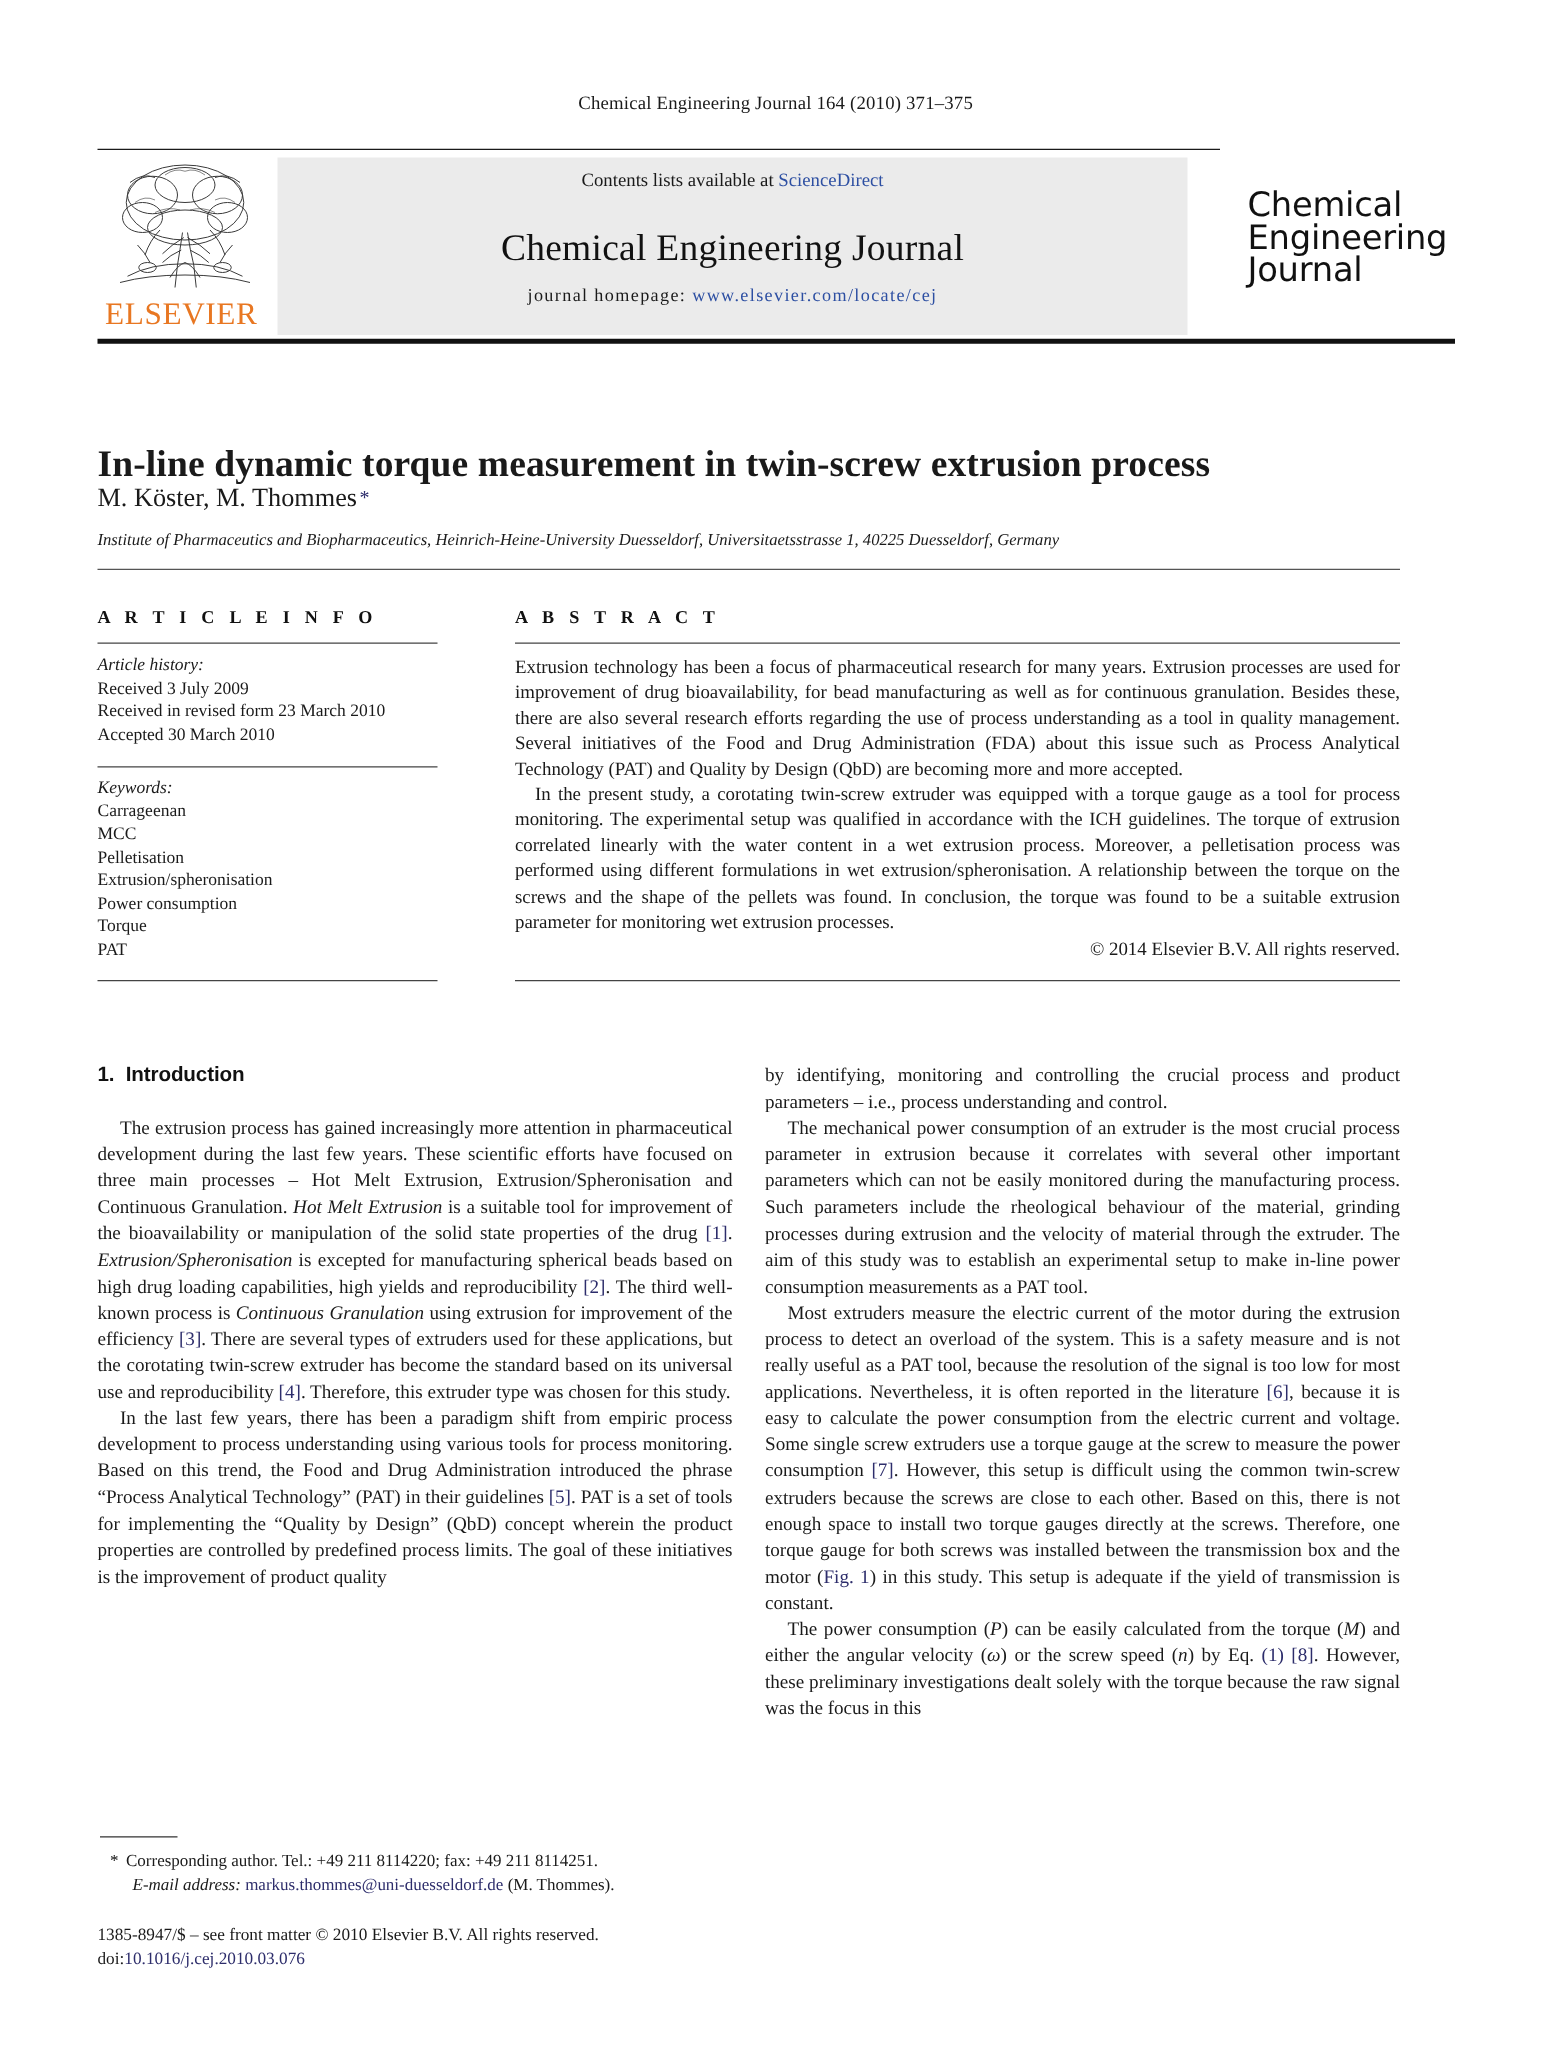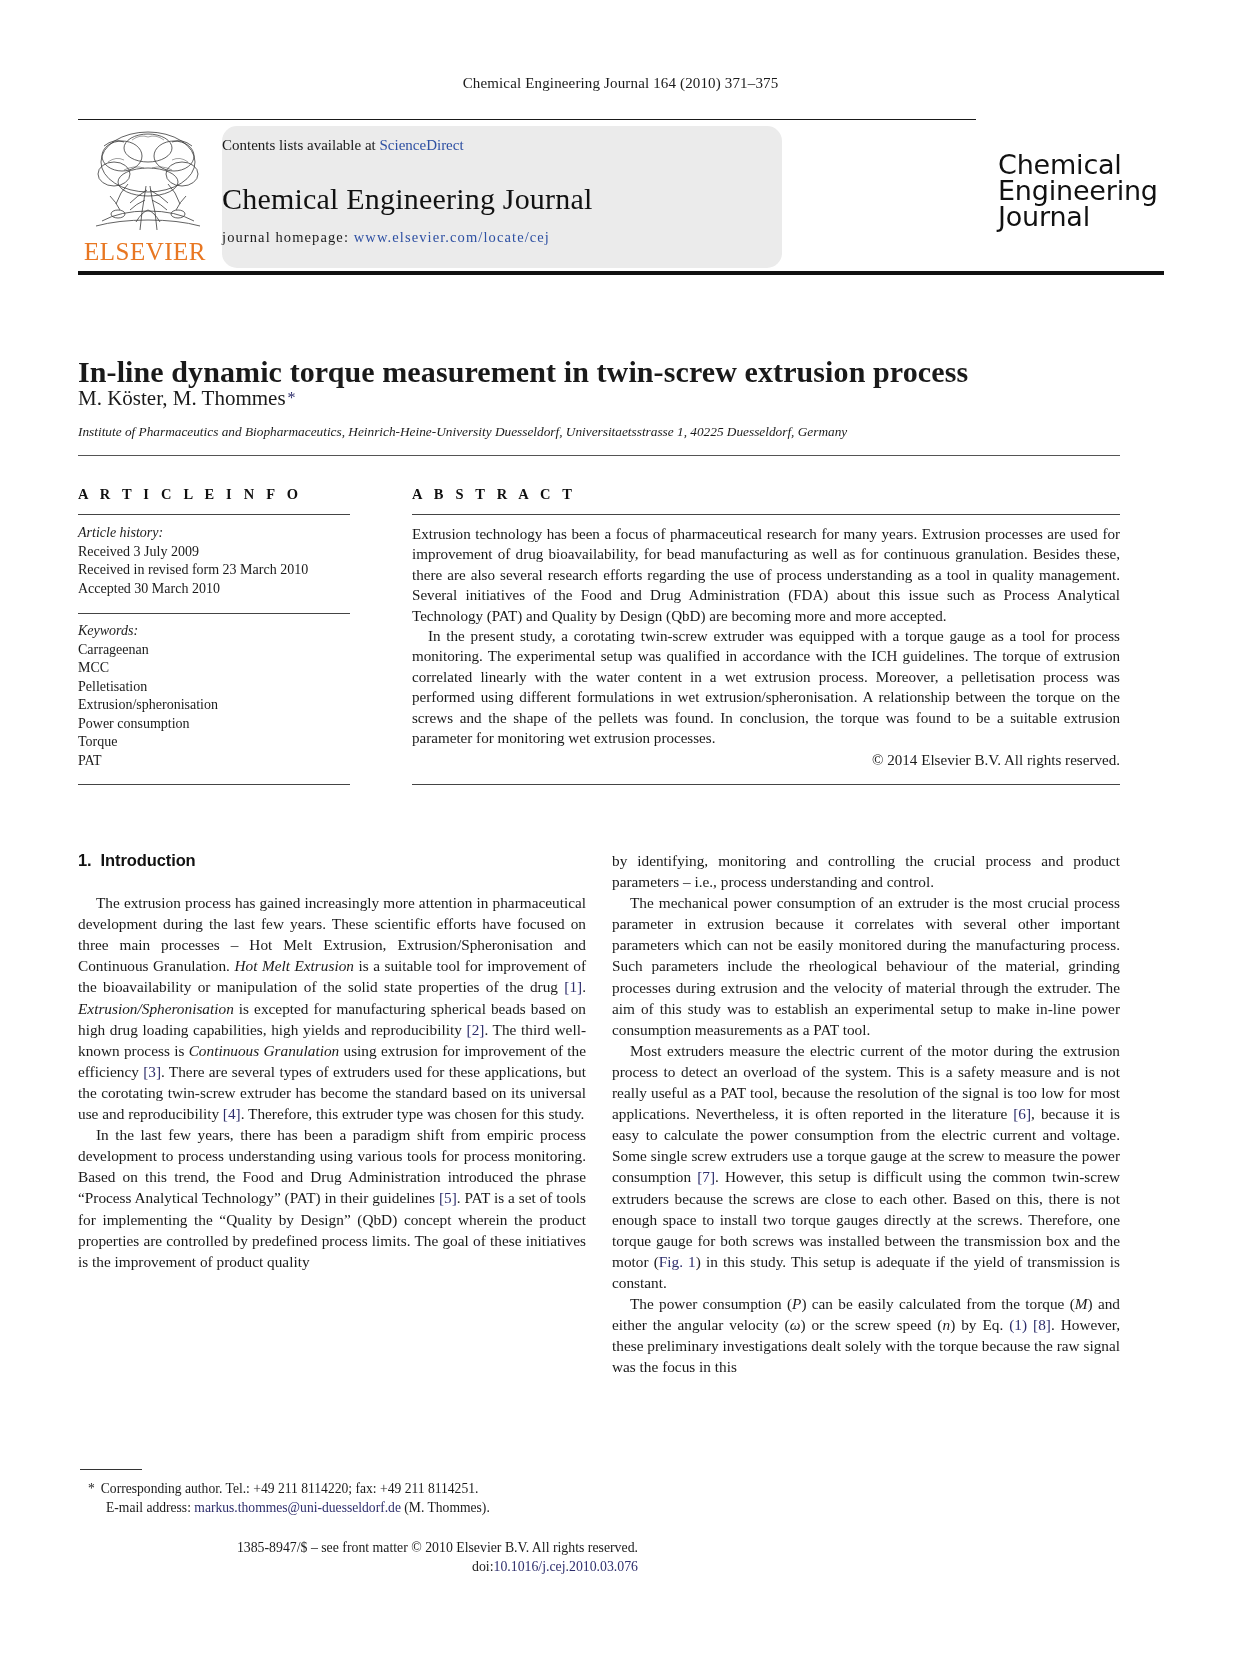--- a/index.html
+++ b/index.html
@@ -69,25 +69,24 @@
     top: 112px;
     font-family: "Liberation Serif", serif;
     font-size: 25px;
     letter-spacing: .5px;
     color: #E87722;
     font-weight: 400;
   }
   .sd-banner {
     position: absolute;
     left: 144px; top: 6px;
-    width: 560px;
+    width: 728px;
     height: 142px;
     background: #ebebeb;
-    text-align: left;
-    border-radius: 15px;
+    text-align: center;
   }
   .sd-line1 {
     font-size: 15px;
     padding-top: 11px;
     color: #1a1a1a;
   }
   .sd-link { color: #2d4fa2; }
   .sd-title {
     font-size: 30px;
     margin-top: 28px;
@@ -259,31 +258,30 @@
   .footnote {
     position: absolute;
     left: 88px; top: 1467px;
     width: 500px;
     font-size: 13.6px;
     line-height: 19px;
     color: #1a1a1a;
   }
   .footnote .fnstar { margin-right: 6px; }
   .footnote .fn2 { display: block; margin-left: 18px; }
-  .footnote .lbl { }
+  .footnote .lbl { font-style: italic; }
   .footnote a, .maillink { color: #2d2d6b; text-decoration: none; }
 
   .imprint {
     position: absolute;
     left: 78px; top: 1526px;
     width: 560px;
     font-size: 13.8px;
     line-height: 19px;
     color: #1a1a1a;
-    text-align: right;
   }
   .imprint .doi { color: #2d2d6b; }
 </style>
 </head>
 <body>
 
 <div class="page">
 
   <div class="runninghead">Chemical Engineering Journal 164 (2010) 371–375</div>
 

